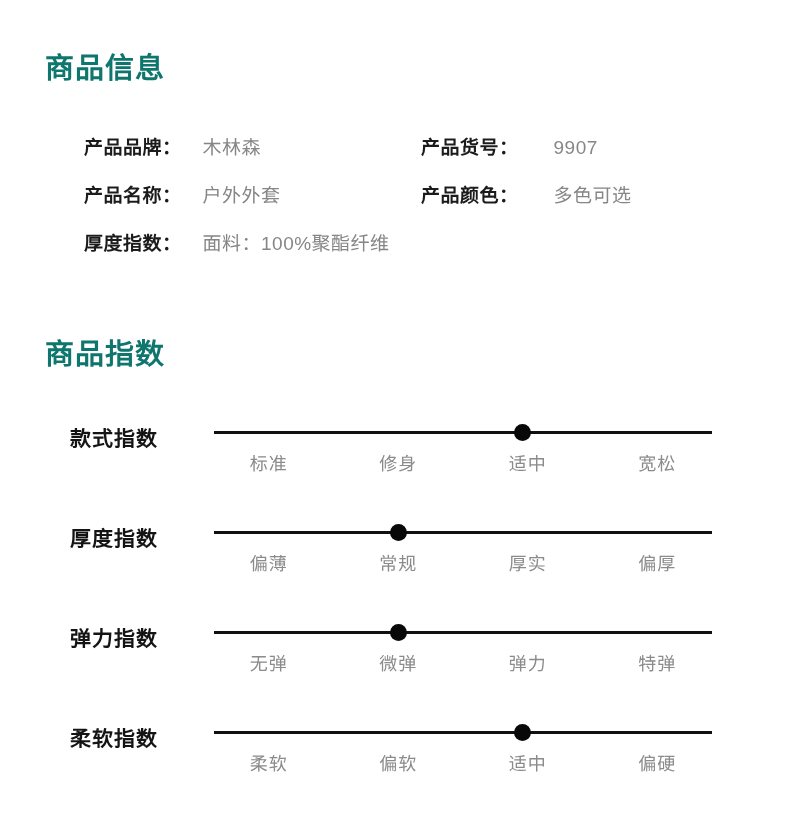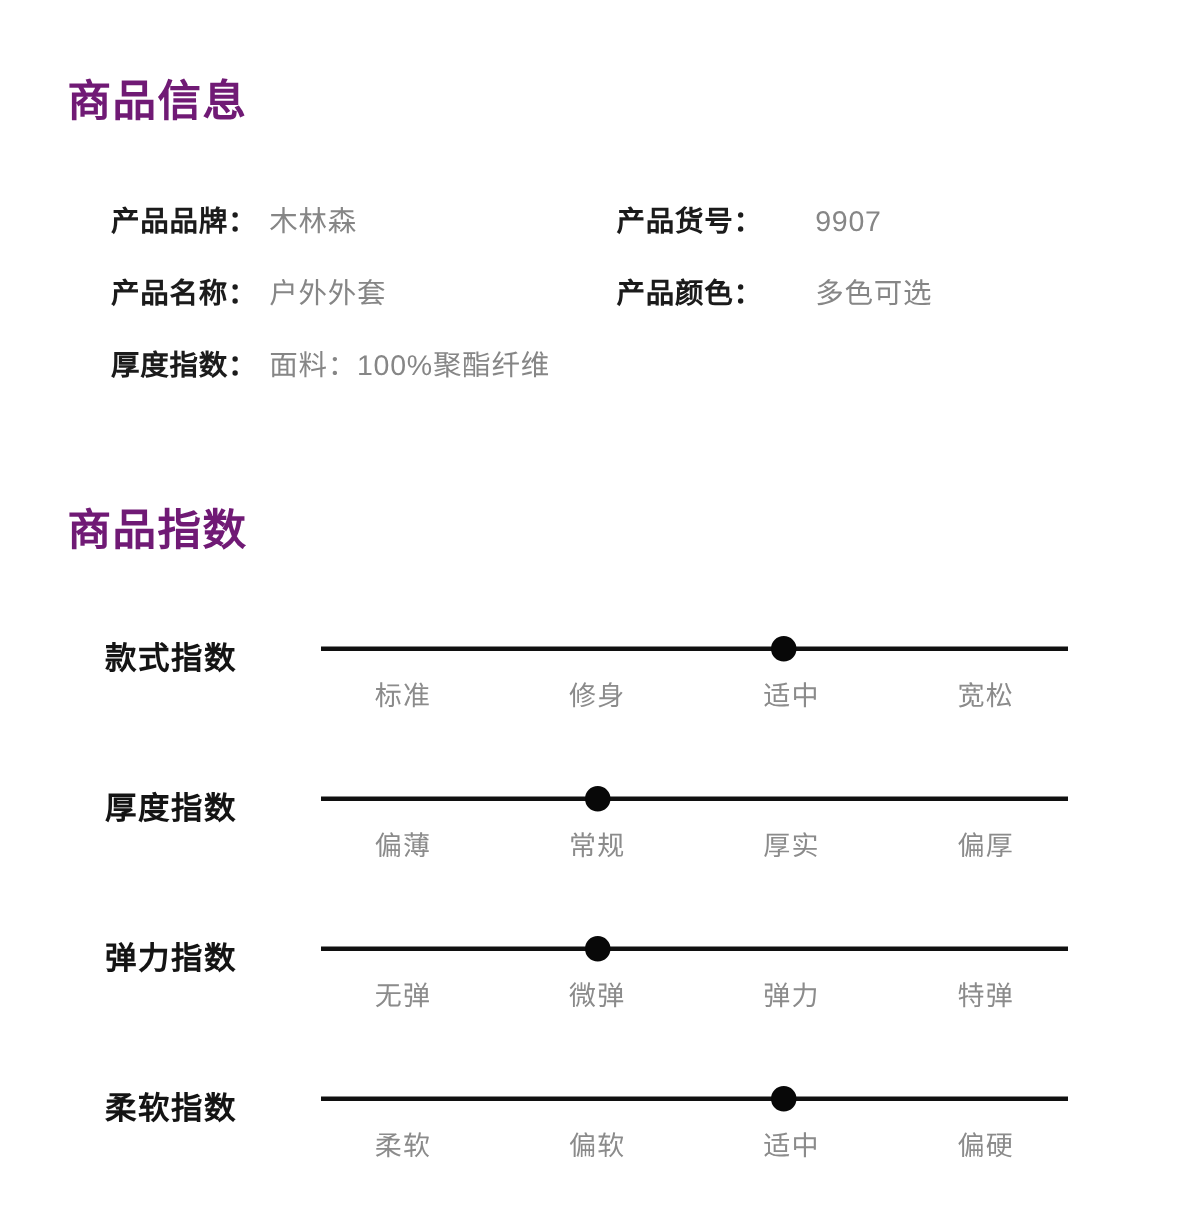--- a/index.html
+++ b/index.html
@@ -22,32 +22,32 @@
     height: 816px;
   }
 
   
   .section-title {
     position: absolute;
     left: 45px;
     font-size: 29px;
     font-weight: bold;
     letter-spacing: 1px;
-    color: #701a75;
+    color: #0f766e;
     line-height: 1;
     white-space: nowrap;
     text-align: center;
   }
   #title-info { top: 54px; }
   #title-index { top: 340px; }
 
   
   .info-block {
     position: absolute;
-    left: 4px;
+    left: 14px;
     top: 132px;
     width: 698px;
   }
   .info-row {
     position: relative;
     height: 48px;
   }
   .info-cell {
     position: absolute;
     display: flex;
@@ -62,21 +62,21 @@
     font-weight: bold;
     color: #1b1b1b;
     letter-spacing: 0.5px;
   }
   .info-value {
     font-size: 19px;
     color: #868686;
     letter-spacing: 0.5px;
     margin-left: 10px;
   }
-  .info-cell.col-left .info-value  { margin-left: 8px; }
+  .info-cell.col-left .info-value  { margin-left: 21px; }
   .info-cell.col-right .info-value { margin-left: 18px; }
 
   .info-row.row-wide { height: 56px; }
 
   
   .index-block {
     position: absolute;
     left: 0;
     top: 400px;
     width: 790px;

